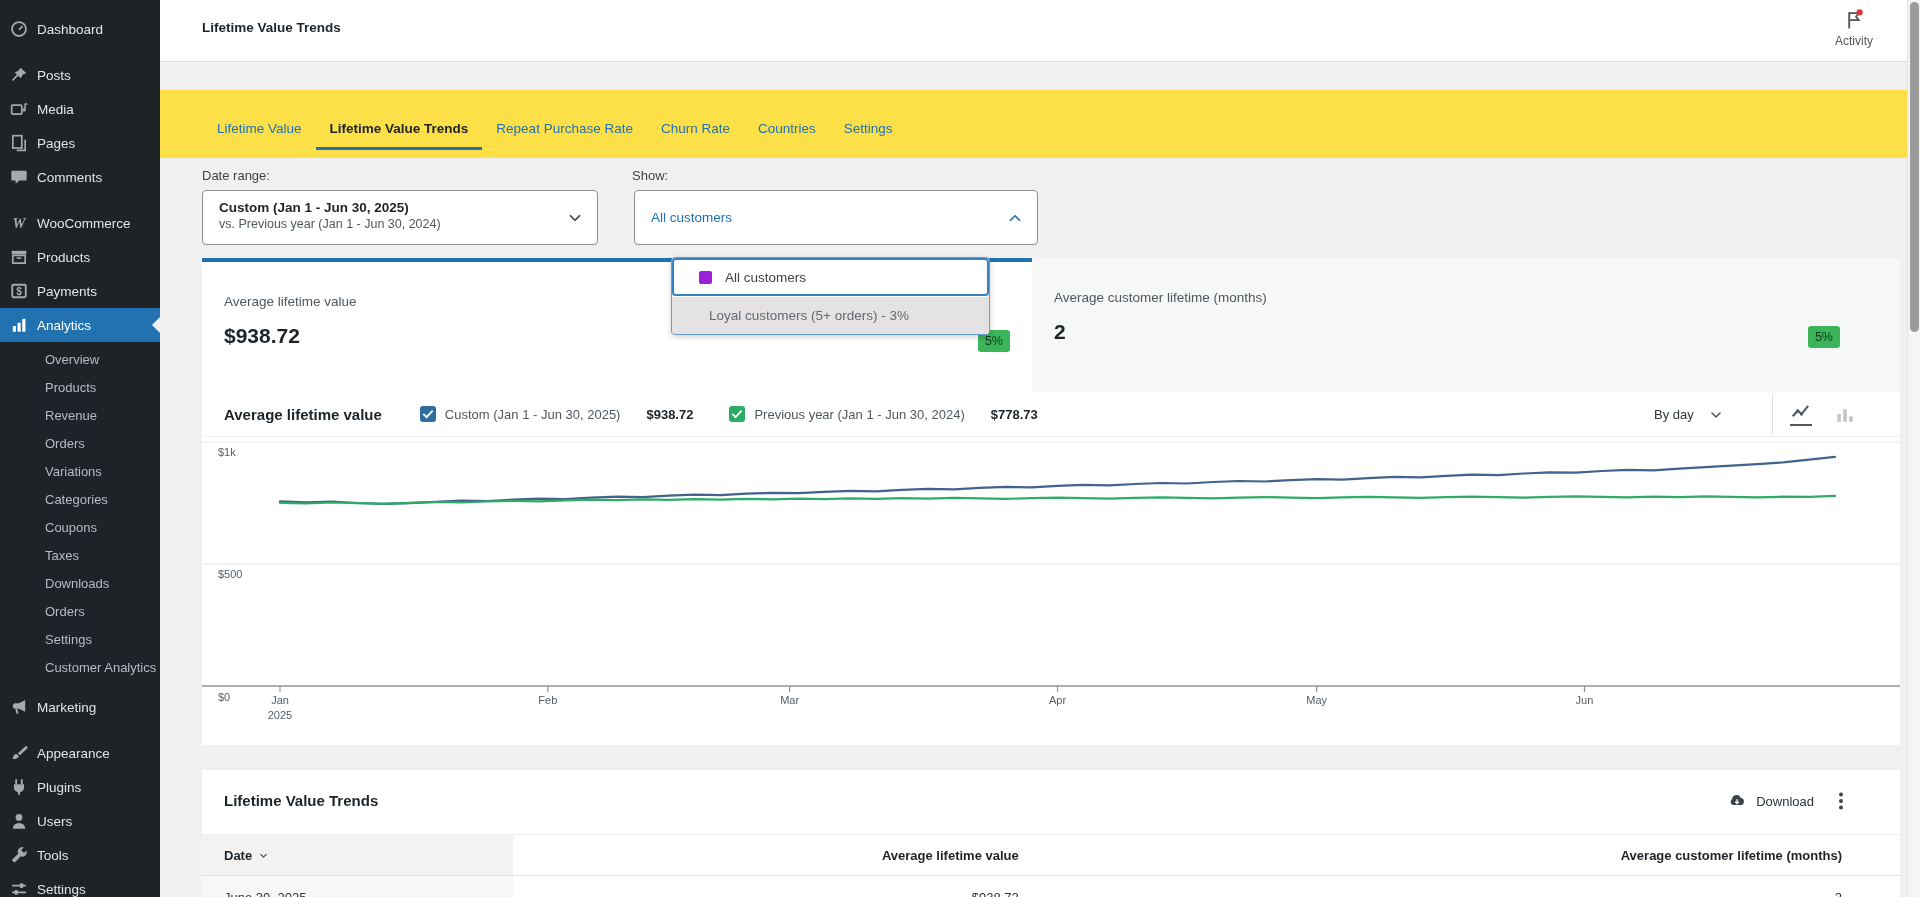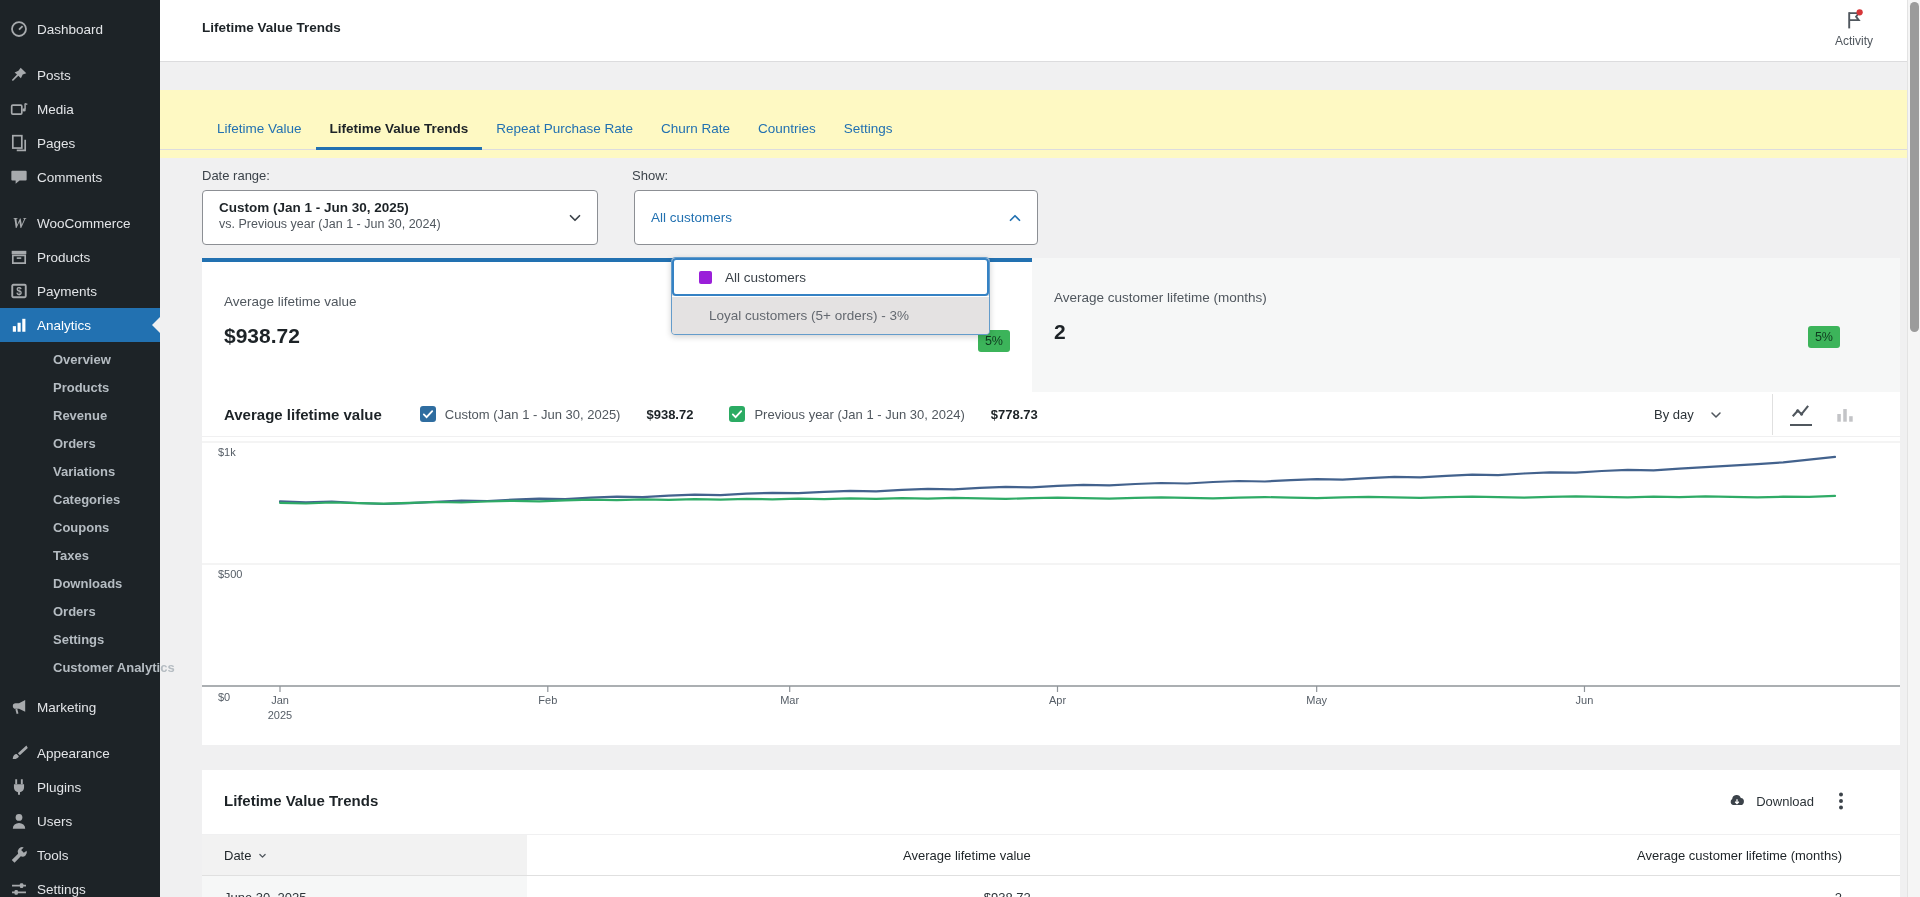--- a/index.html
+++ b/index.html
@@ -22,36 +22,36 @@
     color:#e2e4e7; font-size:13.5px; cursor:pointer; position:relative;
   }
   .mi-icon { width:18px; height:18px; color:#a7aaad; flex:none; }
   .menu-item.active { background:#2271b1; color:#fff; }
   .menu-item.active .mi-icon { color:#fff; }
   .menu-item.active .menu-arrow {
     position:absolute; right:0; top:50%; margin-top:-8px; width:0; height:0;
     border:8px solid transparent; border-right-color:#f0f0f1;
   }
   .menu-sep { height:12px; }
-  .submenu { padding:4px 16px 8px;font-weight:bold; }
+  .submenu { padding:4px 8px 8px; }
   .submenu-item { padding:0 0 0 37px; height:28px; line-height:28px;
     color:#b5bcc2; font-size:13px; cursor:pointer; white-space:nowrap; }
 
   
   .admin-content { position:relative; margin-left:160px; width:1760px; height:897px; }
 
   .topbar { position:absolute; top:0; left:0; right:0; height:62px;
     background:#fff; border-bottom:1px solid #dcdcde; }
   .topbar-title { position:absolute; left:42px; top:20px; font-size:13.5px; font-weight:700; color:#1d2327; }
   .activity { position:absolute; right:34px; top:8px; width:64px; text-align:center; cursor:pointer; }
   .act-icon { width:24px; height:24px; margin:0 auto; color:#50575e; }
   .activity-label { font-size:12px; color:#50575e; margin-top:2px; }
 
   
-  .tabs-band { position:absolute; top:90px; left:0; right:0; height:68px; background:#fef9c3; }
+  .tabs-band { position:absolute; top:90px; left:0; right:0; height:68px; background:#fde047; }
   .tabs-row { display:flex; align-items:flex-end; height:60px; padding-left:43px; border-bottom:1px solid #dcdcde; }
   .tab { padding:0 14px 14px; font-size:13.5px; color:#2271b1; cursor:pointer; white-space:nowrap; margin-bottom:-1px; }
   .tab.active { color:#1d2327; font-weight:700; border-bottom:3px solid #2271b1; padding-bottom:11px; }
 
   
   .filter-label { position:absolute; top:168px; font-size:13px; color:#3c434a; }
   .lbl-date { left:42px; } .lbl-show { left:472px; }
   .select-box { position:absolute; top:190px; height:55px; background:#fff;
     border:1px solid #8c8f94; border-radius:4px; cursor:pointer; }
   .date-box { left:42px; width:396px; padding:9px 44px 0 16px; }
@@ -102,21 +102,21 @@
   .chart-svg { position:absolute; left:0; top:45px; width:1698px; height:308px; }
 
   
   .bottom-panel { position:absolute; left:42px; top:770px; width:1698px; height:240px; background:#fff; }
   .bp-title { position:absolute; left:22px; top:22px; font-size:15px; font-weight:700; color:#1d2327; }
   .download-btn { position:absolute; right:86px; top:21px; display:flex; align-items:center; gap:9px;
     font-size:13px; color:#2c3338; cursor:pointer; }
   .dl-icon { width:20px; height:20px; color:#3c434a; }
   .kebab-btn { position:absolute; right:48px; top:20px; width:22px; height:22px; color:#3c434a; cursor:pointer; }
   .lv-table { position:absolute; left:0; top:64px; width:1698px; border-collapse:collapse; }
-  .lv-table th { height:41px; font-size:13px; font-weight:400; color:#1d2327;
+  .lv-table th { height:41px; font-size:13px; font-weight:700; color:#1d2327;
     text-align:right; padding:0 50px 0 0; border-top:1px solid #f0f0f1; border-bottom:1px solid #e0e0e0; }
   .lv-table td { height:44px; font-size:13px; color:#2c3338; text-align:right; padding:0 50px 0 0; }
   .lv-table th.col-0, .lv-table td.col-0 { text-align:left; padding:0 0 0 22px; }
   .lv-table th.col-0 { background:#f2f2f2; }
   .lv-table td.col-0 { background:#f6f7f7; }
   .lv-table th.col-2, .lv-table td.col-2 { padding-right:58px; }
   .sort-ic { display:inline-block; width:13px; height:13px; vertical-align:-2px; margin-left:5px; color:#50575e; }
 
   
   .scrollbar { position:fixed; right:0; top:0; width:13px; height:897px;

